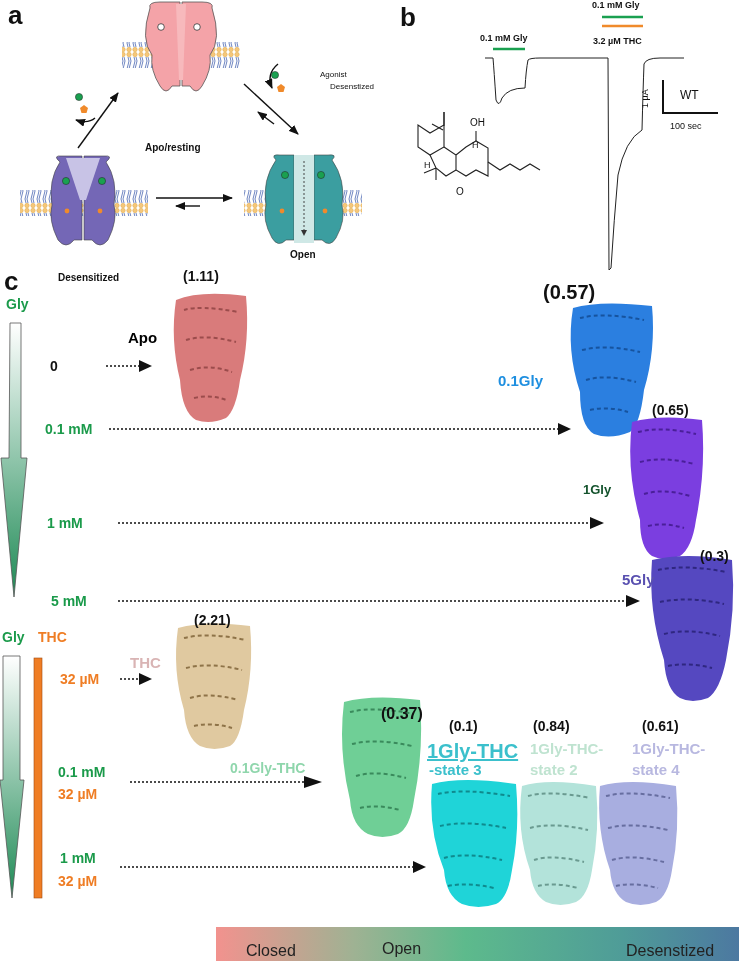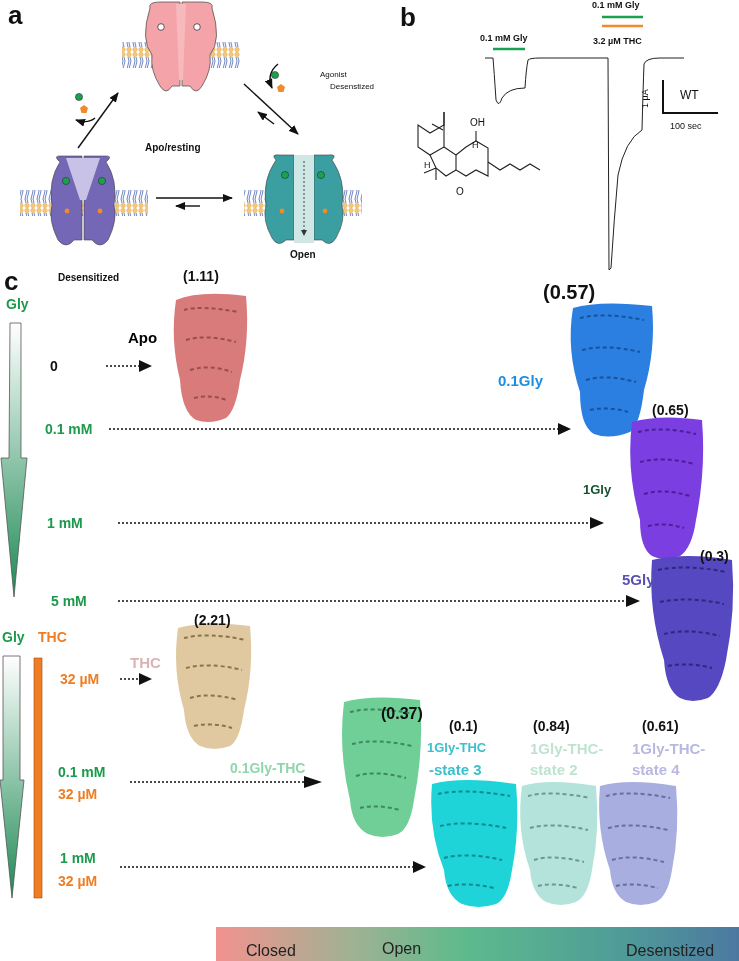--- a/index.html
+++ b/index.html
@@ -222,21 +222,21 @@
 
 <div class="abs lbl green" style="left:58px;top:764px;font-size:14px;">0.1 mM</div>
 <div class="abs lbl orange" style="left:58px;top:786px;font-size:14px;">32 µM</div>
 <div class="abs lbl" style="left:230px;top:760px;font-size:14px;color:#8fd6ac;">0.1Gly-THC</div>
 <div class="abs lbl" style="left:357px;top:705px;font-size:16px;margin-left:24px;">(0.37)</div>
 
 <div class="abs lbl green" style="left:60px;top:850px;font-size:14px;">1 mM</div>
 <div class="abs lbl orange" style="left:58px;top:873px;font-size:14px;">32 µM</div>
 
 <div class="abs lbl" style="left:449px;top:718px;font-size:14px;">(0.1)</div>
-<div class="abs lbl" style="left:427px;top:740px;font-size:13px;color:#3bc0cc;">1Gly-THC</div>
+<div class="abs lbl" style="left:427px;top:740px;font-size:20px;color:#3bc0cc;text-decoration:underline;">1Gly-THC</div>
 <div class="abs lbl" style="left:429px;top:761px;font-size:15px;color:#3bc0cc;">-state 3</div>
 
 <div class="abs lbl" style="left:533px;top:718px;font-size:14px;">(0.84)</div>
 <div class="abs lbl" style="left:530px;top:740px;font-size:15px;color:#bfe3d0;">1Gly-THC-</div>
 <div class="abs lbl" style="left:530px;top:761px;font-size:15px;color:#bfe3d0;">state 2</div>
 
 <div class="abs lbl" style="left:642px;top:718px;font-size:14px;">(0.61)</div>
 <div class="abs lbl" style="left:632px;top:740px;font-size:15px;color:#b8b8e0;">1Gly-THC-</div>
 <div class="abs lbl" style="left:632px;top:761px;font-size:15px;color:#b8b8e0;">state 4</div>
 

